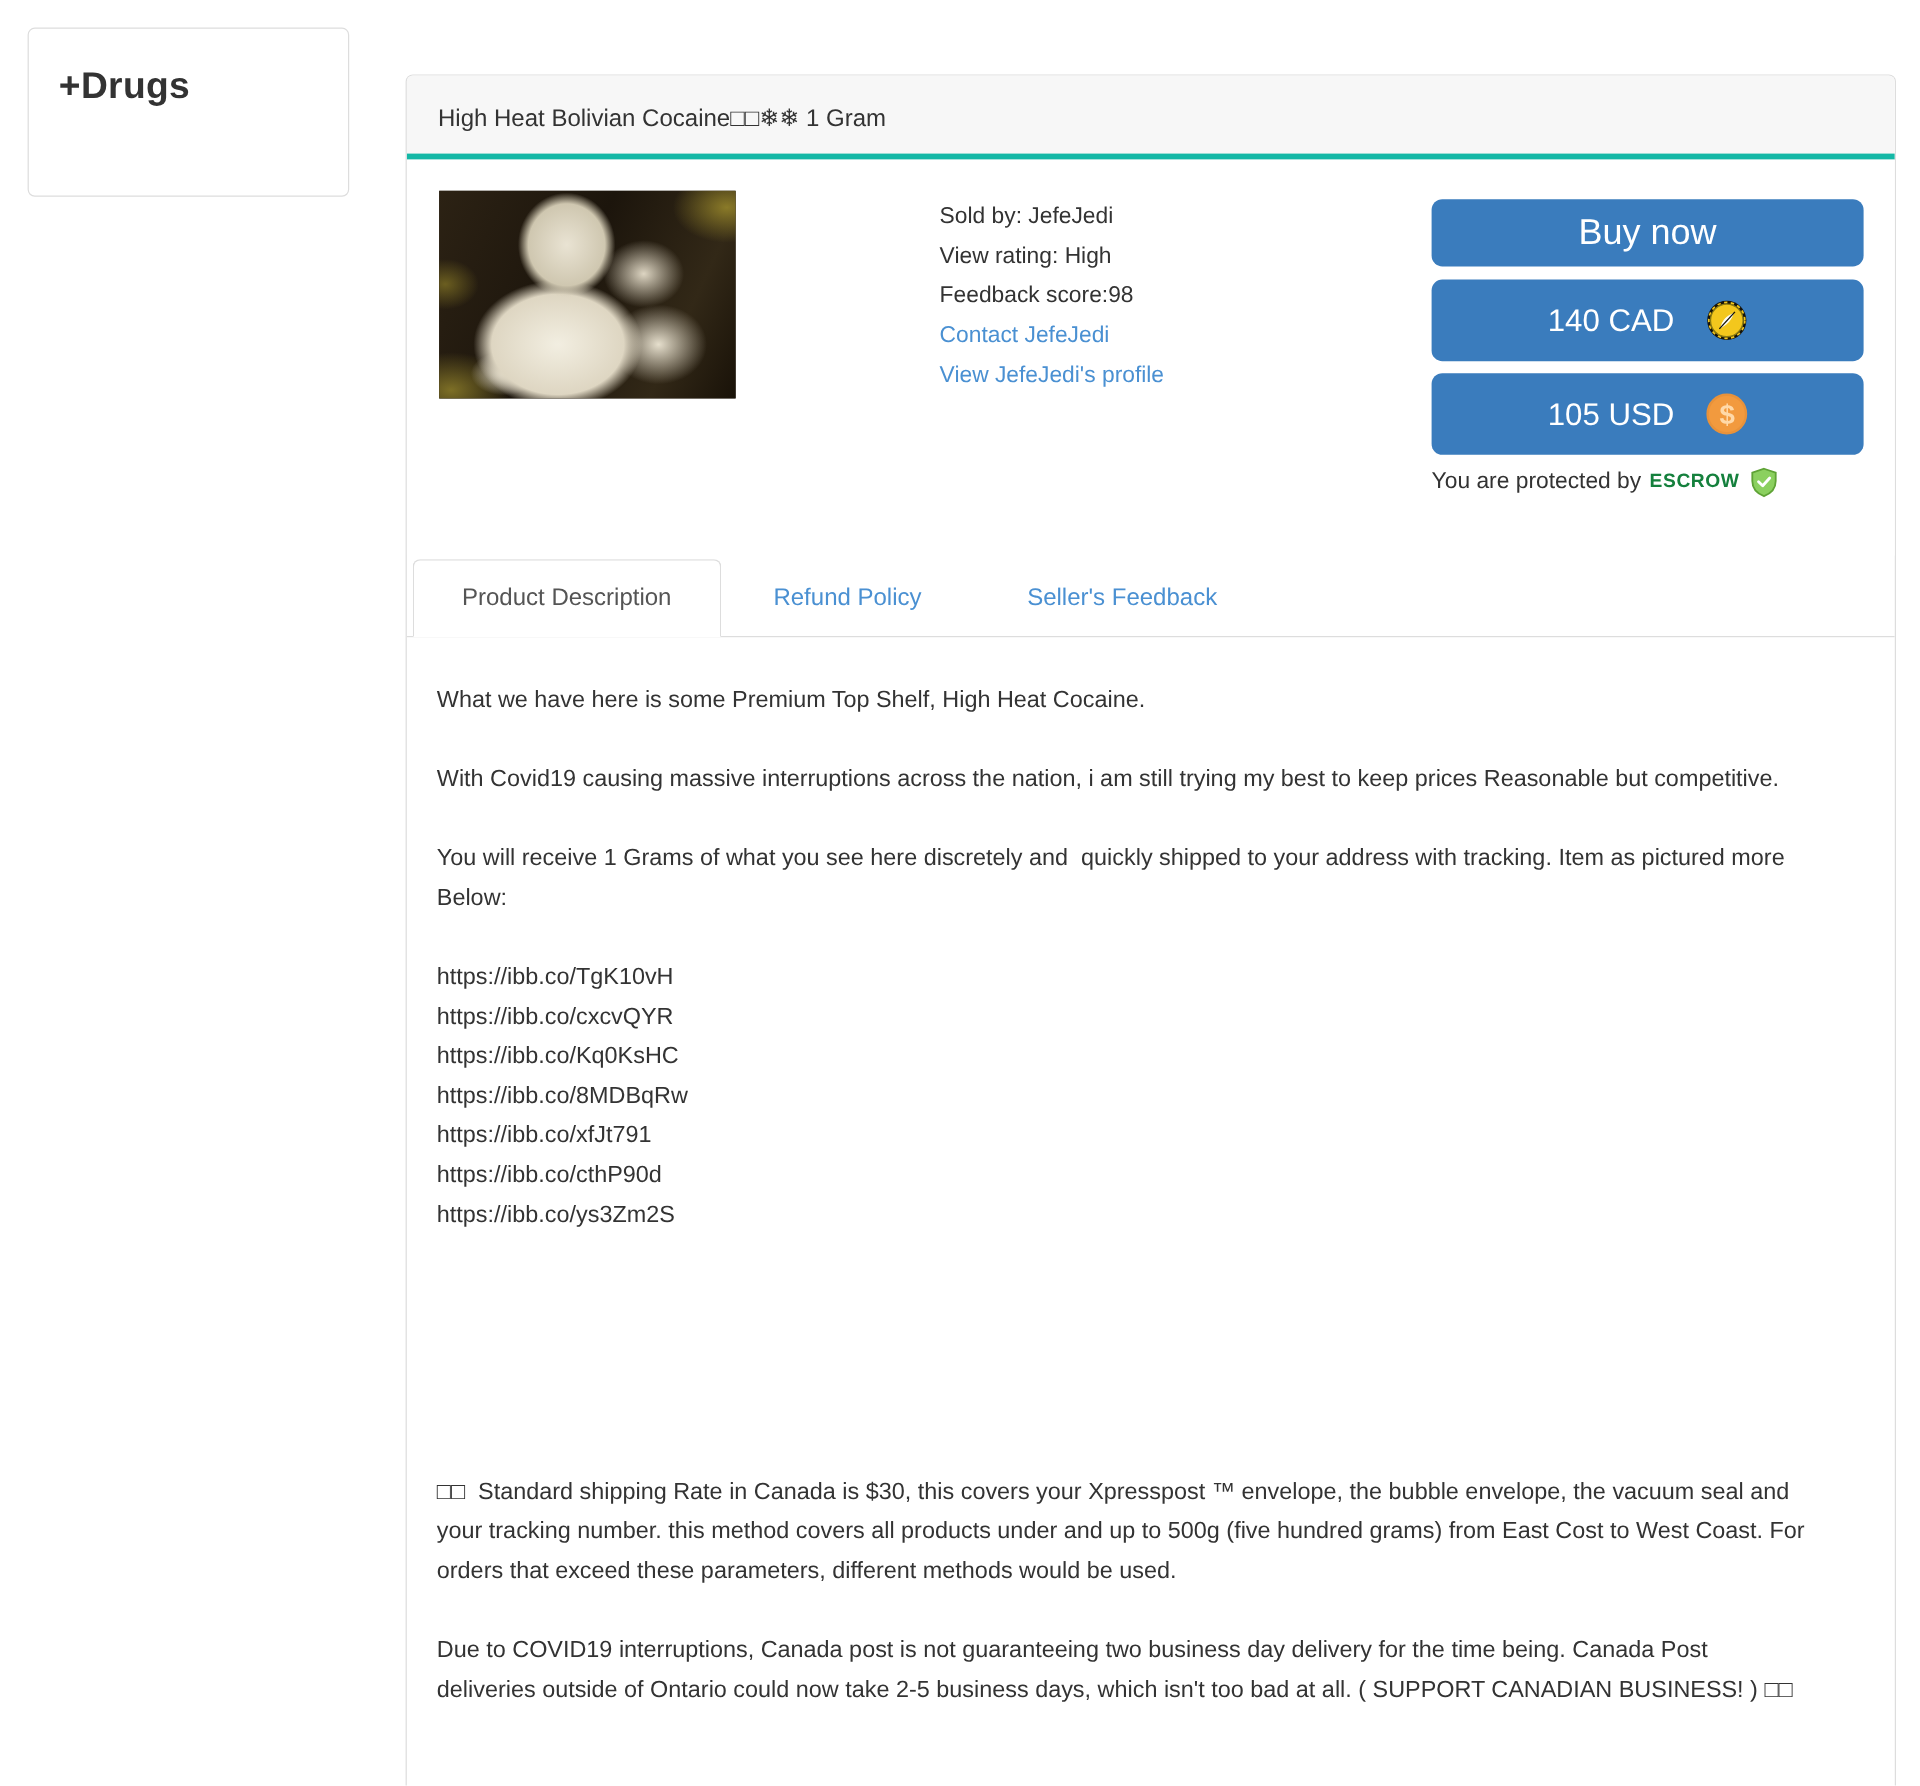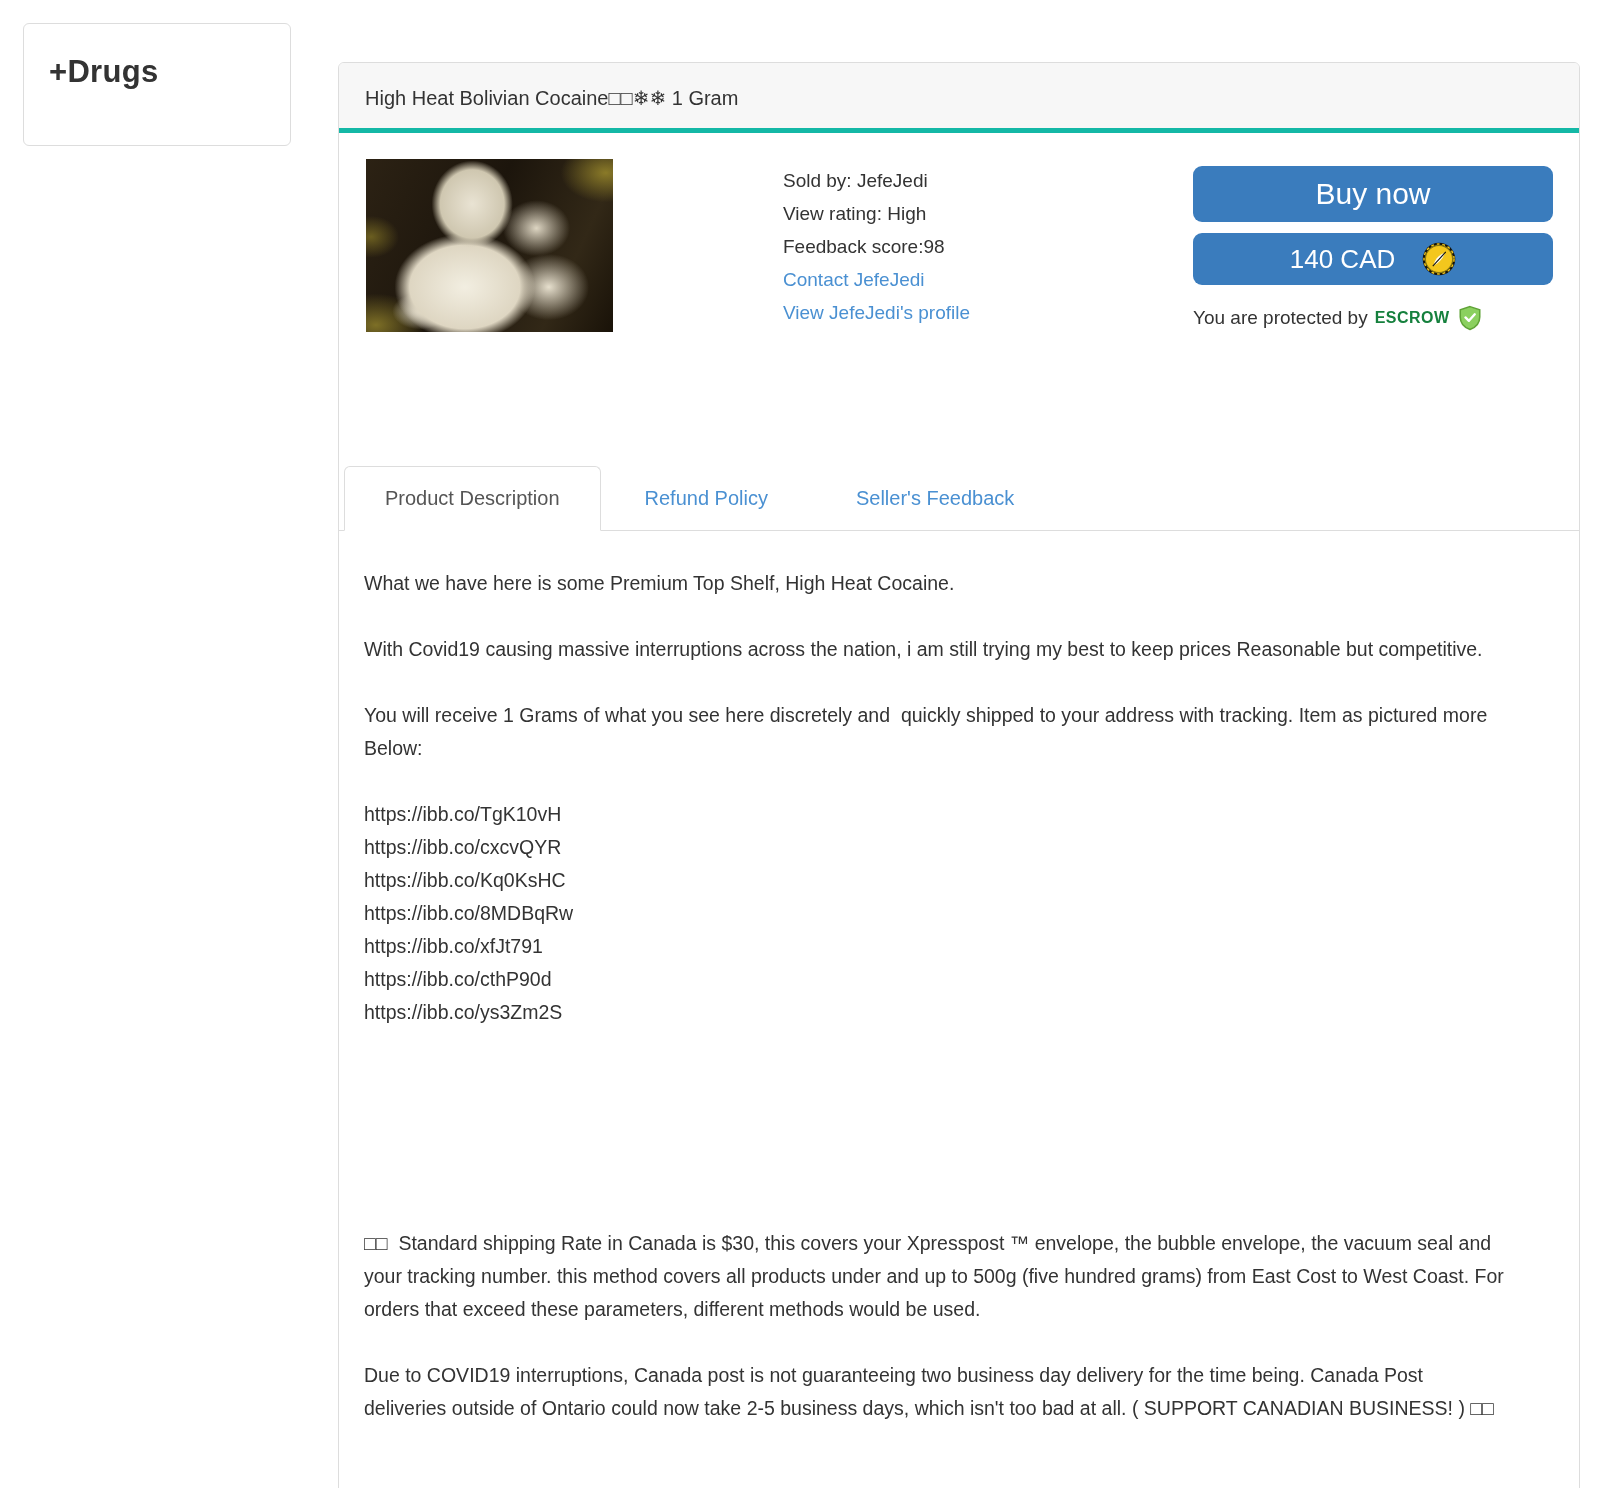--- a/index.html
+++ b/index.html
@@ -1,20 +1,20 @@
 <!DOCTYPE html>
 <html><head>
 <meta charset="utf-8">
 <style>
   * { margin:0; padding:0; box-sizing:border-box; }
   html,body { width:1600px; height:1488px; background:#ffffff; overflow:hidden;
               font-family:"Liberation Sans", sans-serif; color:#333; position:relative; }
 
   
-  .drugs-box { position:absolute; left:23px; top:23px; width:268px; height:123px;
+  .drugs-box { position:absolute; left:23px; top:23px; width:268px; height:141px;
                background:#fff; border:1px solid #ddd; border-radius:6px;
                padding:30px 20px 0 25px; }
   .drugs-box .cat { font-size:31px; font-weight:bold; color:#333; letter-spacing:.3px; }
 
   
   .panel { position:absolute; left:338px; top:62px; width:1242px; height:1480px;
            background:#fff; border:1px solid #ddd; border-radius:6px; overflow:hidden; }
   .panel-header { height:70px; background:#f7f7f7; border-bottom:5px solid #14b8a6;
                   padding:23px 26px; font-size:20px; color:#333; }
 
@@ -34,21 +34,21 @@
              linear-gradient(115deg, #2c2214 0%, #1c150c 45%, #322817 78%, #191208 100%); }
   .seller { position:absolute; left:444px; top:31px; font-size:19px; line-height:33px; color:#333; }
   .seller .link { color:#4a90d2; cursor:pointer; display:block; text-decoration:none; }
 
   
   .buy-col { position:absolute; left:854px; top:33px; width:360px; }
   .btn { display:flex; align-items:center; justify-content:center; width:100%;
          background:#3a7cbd; color:#fff; border:none; border-radius:9px;
          font-family:inherit; cursor:pointer; }
   .btn-buy   { height:56px; font-size:30px; margin-bottom:11px; }
-  .btn-price { height:52px; font-size:26px; margin-bottom:20px; gap:27px; }
+  .btn-price { height:68px; font-size:26px; margin-bottom:10px; gap:27px; }
   .coin { width:34px; height:34px; display:inline-flex; align-items:center; justify-content:center; }
   .coin svg { width:34px; height:34px; }
   .coin-usd { background:#f29a3e; border:2px solid #e8923a; border-radius:50%;
               color:#ffd9a8; font-weight:bold; font-size:23px; }
   .escrow { margin-top:8px; display:flex; align-items:center; 
             gap:7px; font-size:19px; color:#333; padding-right:30px; }
   .escrow b { font-size:16px; color:#15803d; letter-spacing:.5px; }
   .shield svg { width:26px; height:26px; display:block; }
 
   
@@ -96,20 +96,26 @@
           <svg viewBox="0 0 24 24">
             <circle cx="12" cy="12" r="11.5" fill="#15130a"></circle>
             <circle cx="12" cy="12" r="9.6" fill="#f3c71d" stroke="#8a7a10" stroke-width="0.8"></circle>
             <circle cx="12" cy="12" r="10.6" fill="none" stroke="#f3c71d" stroke-width="1" stroke-dasharray="2 2"></circle>
             <path d="M8.2 16.5 C9 12 12 9 16.2 7.6 C14.8 11.8 12 14.8 8.2 16.5 Z" fill="#fdfdf4"></path>
             <line x1="7.6" y1="17" x2="16.8" y2="7" stroke="#15130a" stroke-width="0.8"></line>
           </svg>
         </span>
       </button>
 
+      <button class="btn btn-price">
+        <span>105 USD</span>
+        <span class="coin coin-usd">
+          <span>$</span>
+        </span>
+      </button>
 
       <div class="escrow">
         <span>You are protected by</span>
         <b>ESCROW</b>
         <span class="shield">
           <svg viewBox="0 0 24 24">
             <path d="M12 1.5 L21 4.5 V11 C21 16.8 17.3 20.6 12 22.6 C6.7 20.6 3 16.8 3 11 V4.5 Z" fill="#8bd05f" stroke="#5fa336" stroke-width="1.4"></path>
             <path d="M7.8 11.5 L11 14.6 L16.4 8.6" fill="none" stroke="#ffffff" stroke-width="2.2" stroke-linecap="round" stroke-linejoin="round"></path>
           </svg>
         </span>

